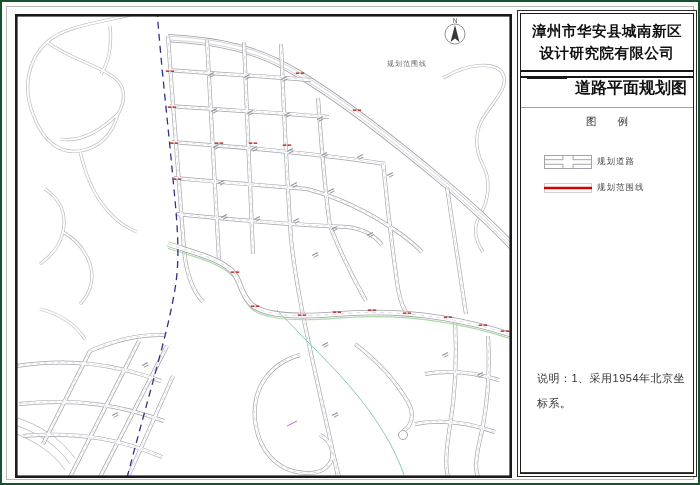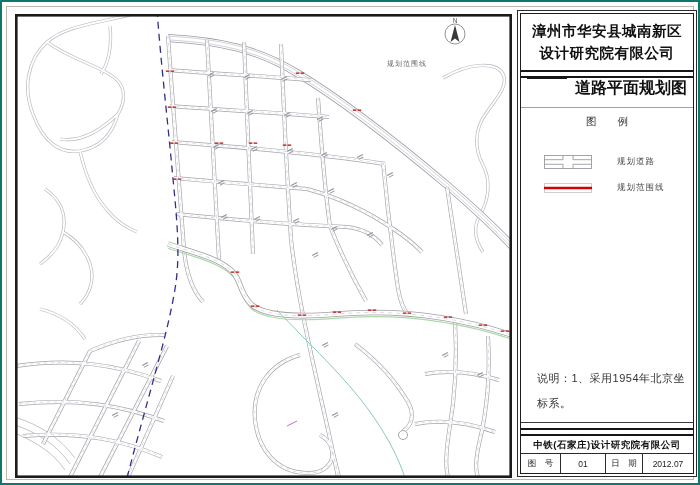--- a/index.html
+++ b/index.html
@@ -1,35 +1,35 @@
 <!DOCTYPE html>
 <html><head>
 <meta charset="utf-8">
 <style>
   html,body{margin:0;padding:0;}
   body{font-family:"Liberation Sans","DejaVu Sans",sans-serif;background:#d8d6d0;}
-  .page{position:relative;width:700px;height:485px;background:#0f766e;overflow:hidden;}
+  .page{position:relative;width:700px;height:485px;background:#14532d;overflow:hidden;}
   .sheet{position:absolute;inset:2px;background:#fdfdfb;}
   .sheet-border{position:absolute;left:6px;top:6px;right:6px;bottom:5px;border:1px solid #b9b9b1;pointer-events:none;}
   .map-wrap{position:absolute;left:15px;top:14px;width:497px;height:464px;background:#ffffff;}
   .map-wrap svg{display:block;}
 
   
   .panel{position:absolute;left:517px;top:10px;width:180px;height:467px;border:1px solid #2a2a2a;background:#fff;box-sizing:border-box;padding:2px;}
   .panel-inner{border:1.5px solid #1d1d1d;height:100%;box-sizing:border-box;display:flex;flex-direction:column;background:#fff;}
   .p-title{padding:7px 4px 5px;text-align:center;font-weight:bold;font-size:14.5px;line-height:1.5;color:#111;letter-spacing:0.5px;}
   .sep-thick{height:4px;border-top:2.5px solid #161616;border-bottom:2.5px solid #161616;}
   .p-subtitle{height:29px;display:flex;align-items:flex-start;justify-content:center;border-bottom:1px solid #84cc16;font-weight:bold;font-size:16px;color:#111;}
   .p-subtitle .dash{display:inline-block;width:40px;border-top:1.6px solid #161616;margin-right:8px;}
   .p-body{flex:1;position:relative;border-bottom:1px solid #3a3a3a;}
   .legend-heading{margin-top:7px;text-align:center;font-size:10.5px;letter-spacing:9px;padding-left:9px;color:#333;}
   .legend-rows{margin-top:26px;}
   .legend-row{display:flex;align-items:center;margin:0 0 13px 22px;}
   .legend-sym{width:50px;display:flex;justify-content:center;}
-  .legend-label{margin-left:24px;font-size:8.5px;color:#4a4a4a;letter-spacing:1px;}
+  .legend-label{margin-left:4px;font-size:8.5px;color:#4a4a4a;letter-spacing:1px;}
   .notes{position:absolute;left:16px;top:258px;font-size:11px;color:#333;line-height:2.3;letter-spacing:0.5px;}
   .notes .n2{padding-left:31px;}
   .bottom-group{margin-top:auto;}
   .gap{height:5px;}
   .p-company{height:17px;line-height:17px;text-align:center;font-weight:bold;font-size:9.5px;color:#111;border-bottom:1px solid #2a2a2a;letter-spacing:0.5px;}
   .p-inforow{display:flex;height:19px;align-items:stretch;font-size:8.5px;color:#222;}
   .p-inforow>div{display:flex;align-items:center;justify-content:center;}
   .c-label1{width:36px;border-right:1px solid #2a2a2a;letter-spacing:3px;padding-left:3px;}
   .c-val1{flex:1;border-right:1px solid #2a2a2a;}
   .c-label2{width:33px;border-right:1px solid #2a2a2a;letter-spacing:3px;padding-left:3px;}
@@ -252,27 +252,16 @@
             <span class="legend-label">规划范围线</span>
           </div>
 
         </div>
 
         <div class="notes">
           <div class="n1">说明：1、采用1954年北京坐标系。</div>
         </div>
       </div>
 
-      <div class="bottom-group">
-        <div class="gap"></div>
-        <div class="sep-thick"></div>
-        <div class="p-company">中铁(石家庄)设计研究院有限公司</div>
-        <div class="p-inforow">
-          <div class="c-label1">图 号</div>
-          <div class="c-val1">01</div>
-          <div class="c-label2">日 期</div>
-          <div class="c-val2">2012.07</div>
-        </div>
-      </div>
 
     </div>
   </div>
 </div>
 
 </body></html>

